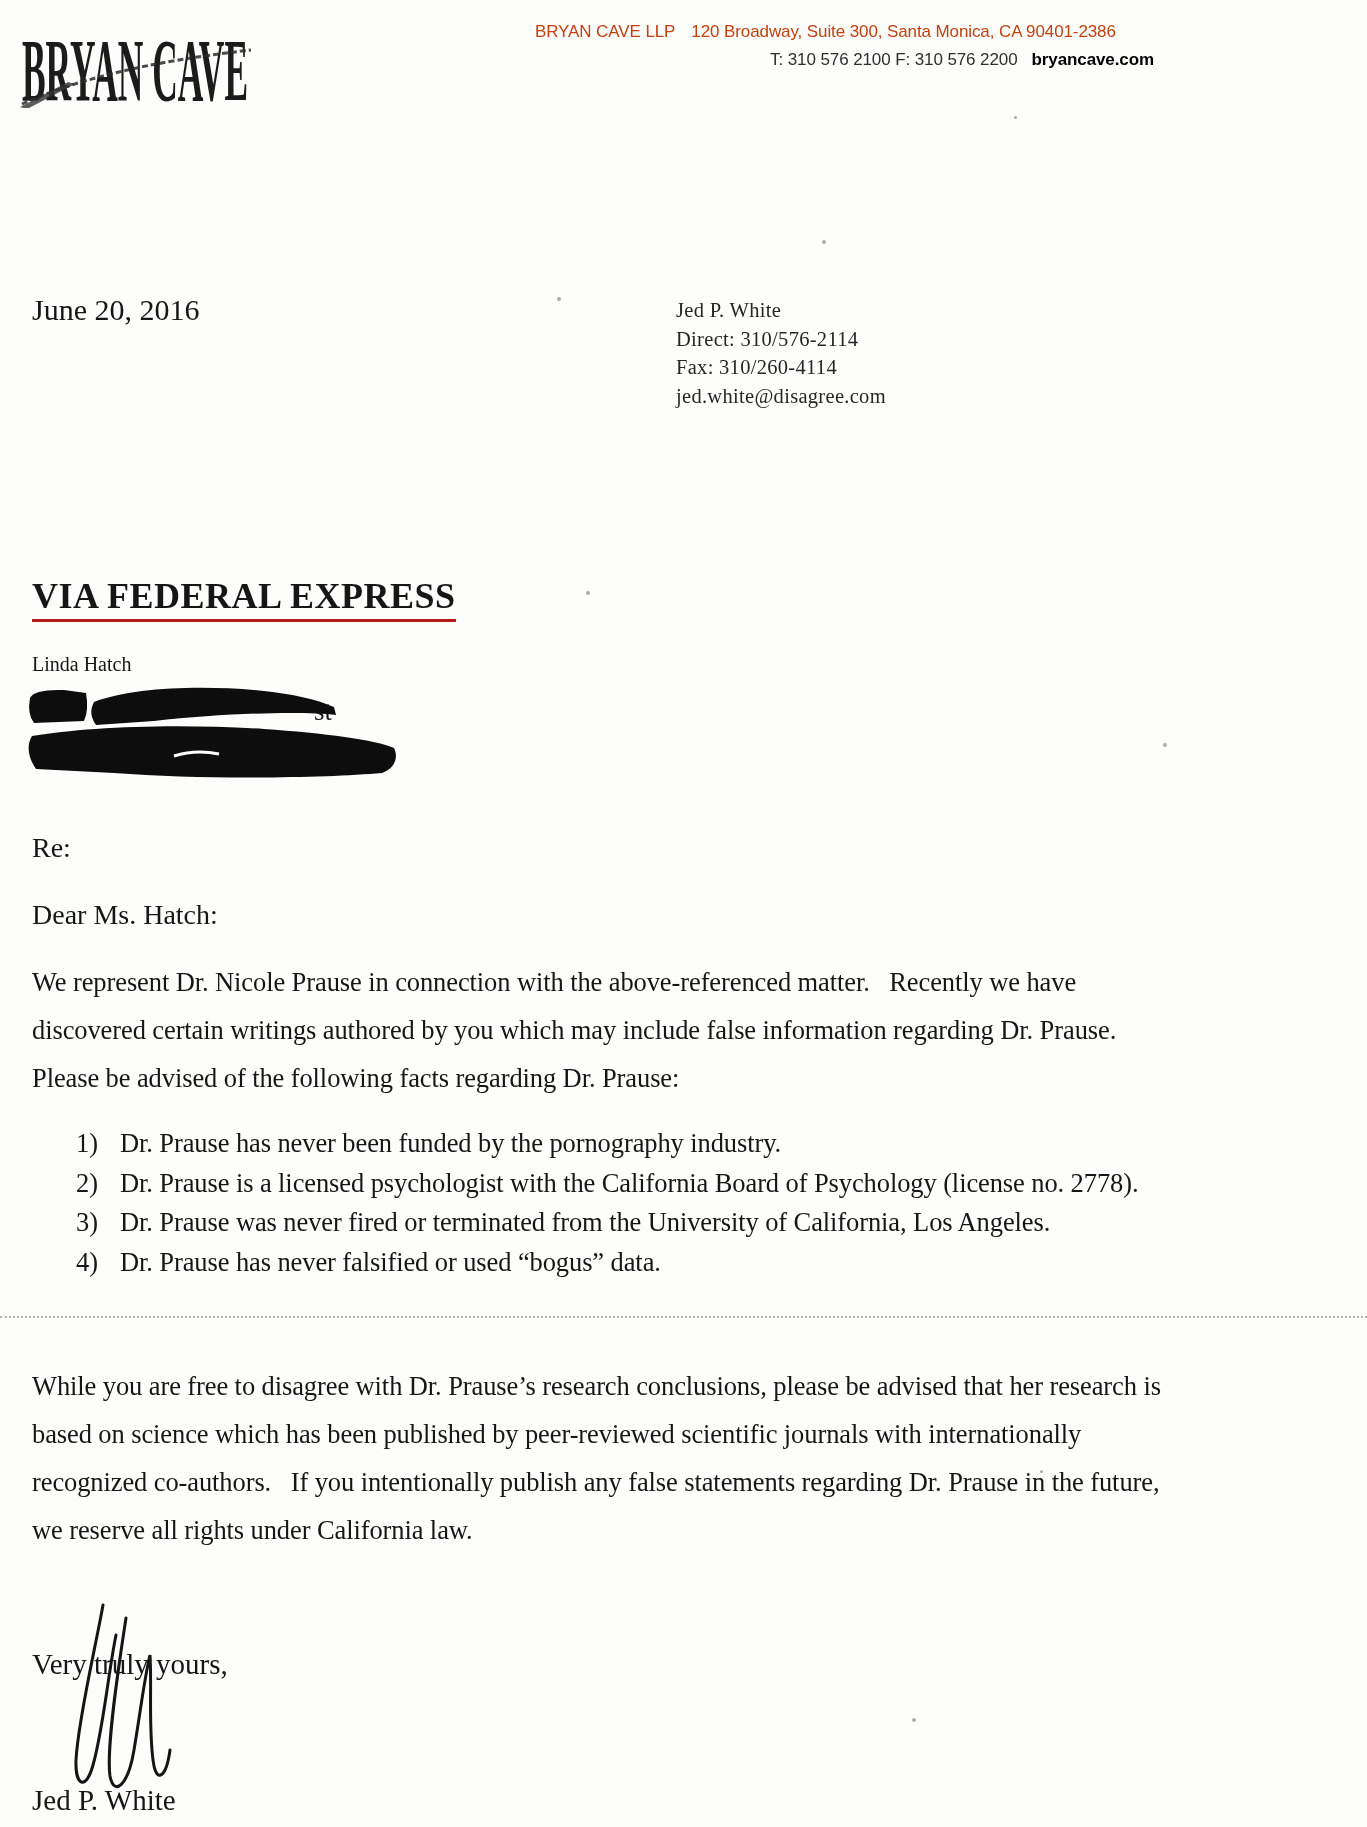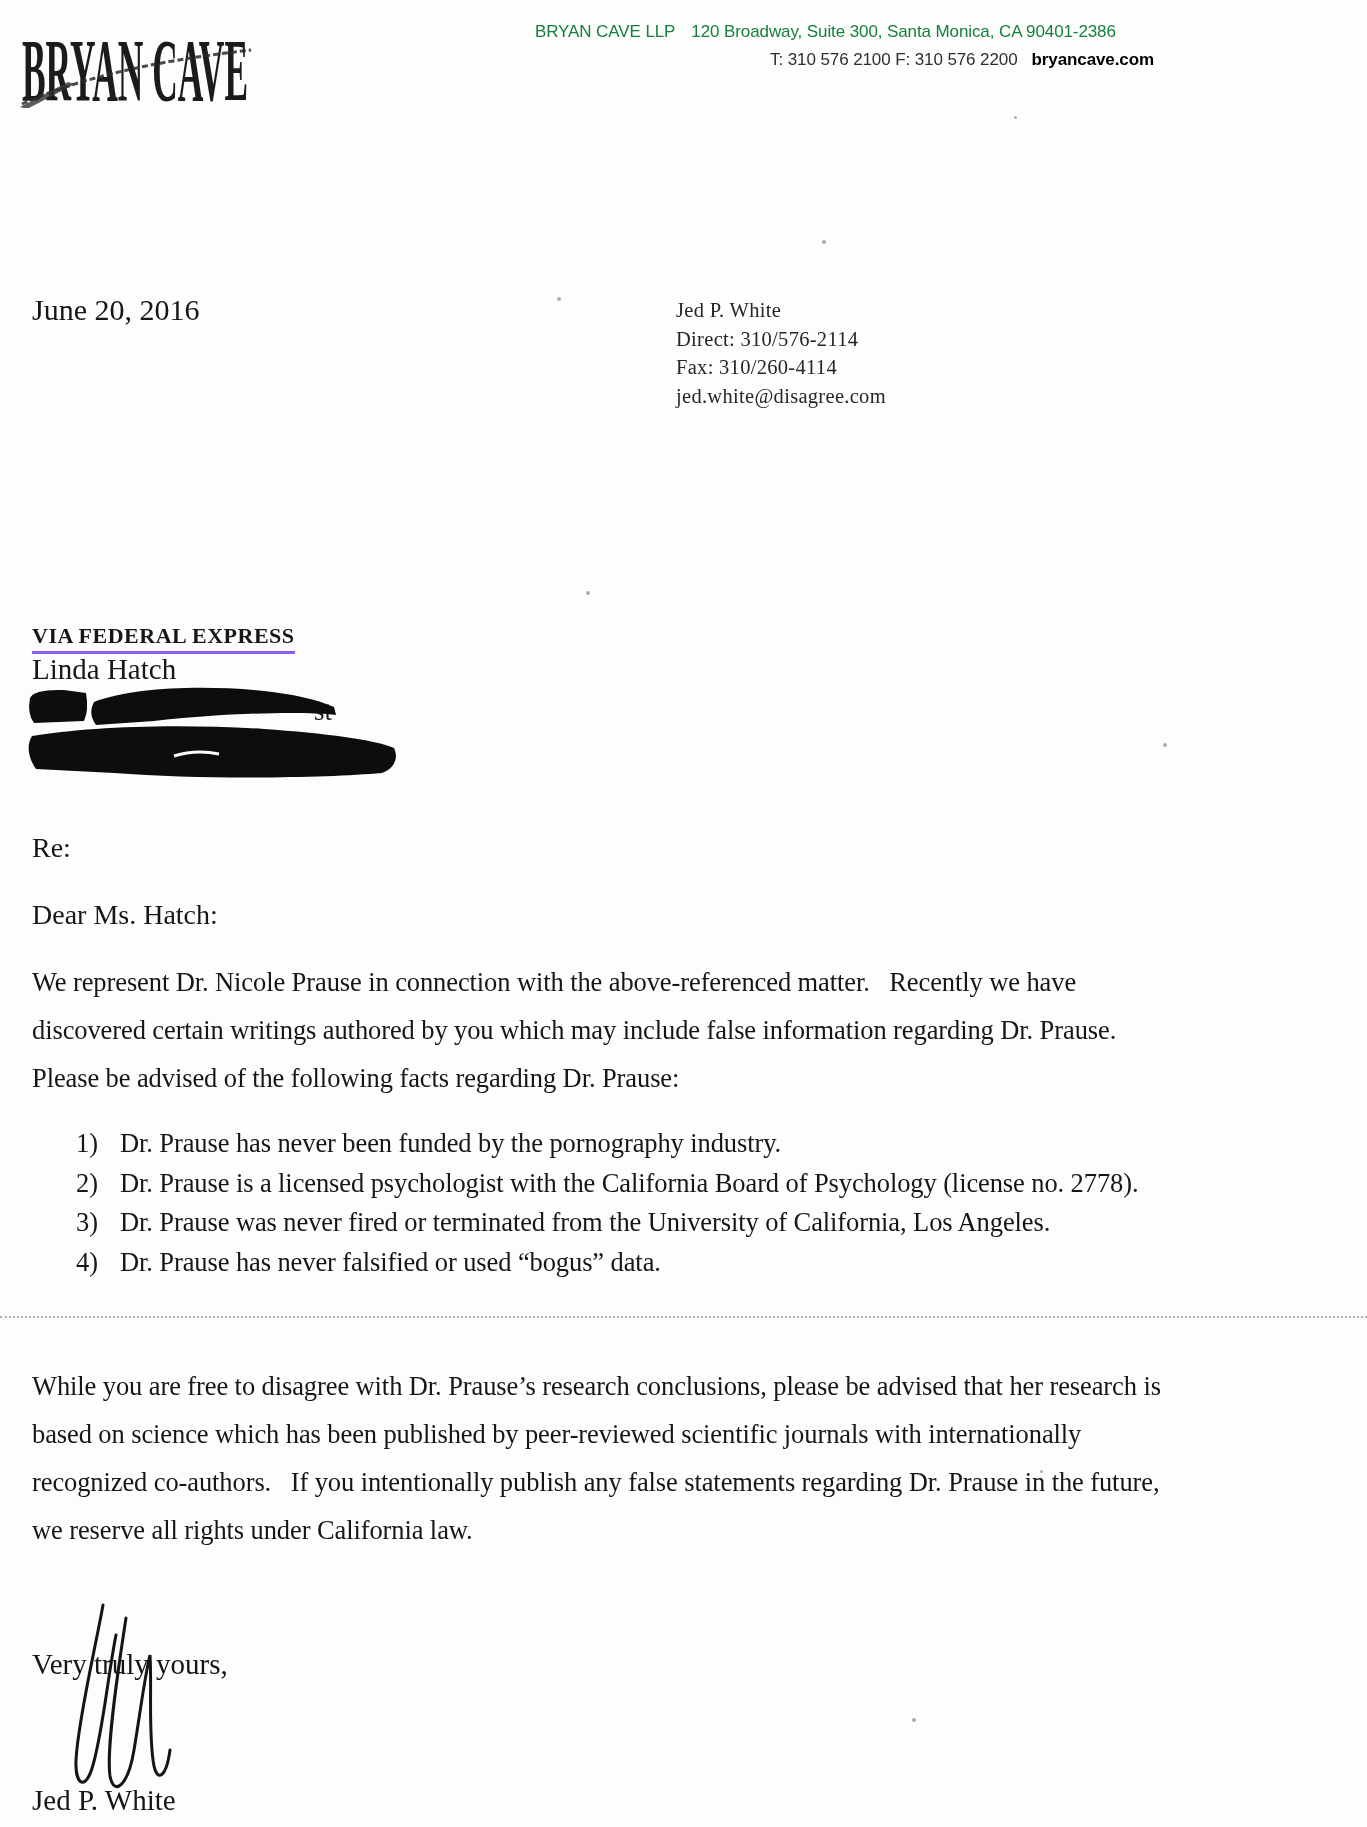--- a/index.html
+++ b/index.html
@@ -10,44 +10,44 @@
     background:#fdfdfc;
     overflow:hidden;
     font-family:"Liberation Serif", serif;
     color:#161616;
   }
   
   .logo{position:absolute;left:20px;top:12px;width:235px;height:96px;}
   .lh-line1{
     position:absolute;left:535px;top:22px;
     font-family:"Liberation Sans", sans-serif;
-    font-size:17px;color:#15803d;letter-spacing:-0.1px;
+    font-size:17px;color:#c2410c;letter-spacing:-0.1px;
     white-space:nowrap;
   }
   .lh-line1 .firm{margin-right:16px;}
   .lh-line2{
     position:absolute;right:213px;top:50px;
     font-family:"Liberation Sans", sans-serif;
     font-size:17px;color:#2e2e2e;letter-spacing:-0.1px;
     white-space:nowrap;
   }
   .lh-line2 .site{font-weight:bold;margin-left:14px;color:#000000;}
   
   .date{position:absolute;left:32px;top:293px;font-size:30px;}
   .sender{
     position:absolute;left:676px;top:296px;
     font-size:20.5px;line-height:28.5px;color:#262626;letter-spacing:0.3px;
   }
   
   .via{
     position:absolute;left:32px;top:575px;
-    font-size:22px;font-weight:bold;letter-spacing:0.5px;
-    border-bottom:3px solid #8b5cf6;padding-bottom:2px;margin-top:48px;
+    font-size:36px;font-weight:bold;letter-spacing:0.5px;
+    border-bottom:3px solid #b91c1c;padding-bottom:2px;
   }
-  .recipient{position:absolute;left:32px;top:653px;font-size:29px;}
+  .recipient{position:absolute;left:32px;top:653px;font-size:20px;}
   .redactions{position:absolute;left:24px;top:684px;width:385px;height:102px;}
   
   .re-row{position:absolute;left:32px;top:832px;font-size:28px;display:flex;gap:13px;}
   .re-label{width:86px;flex:0 0 auto;}
   .salutation{position:absolute;left:32px;top:899px;font-size:28px;}
   
   .para{
     position:absolute;left:32px;width:1140px;
     font-size:26.5px;line-height:48px;
     white-space:pre-wrap;letter-spacing:-0.1px;

